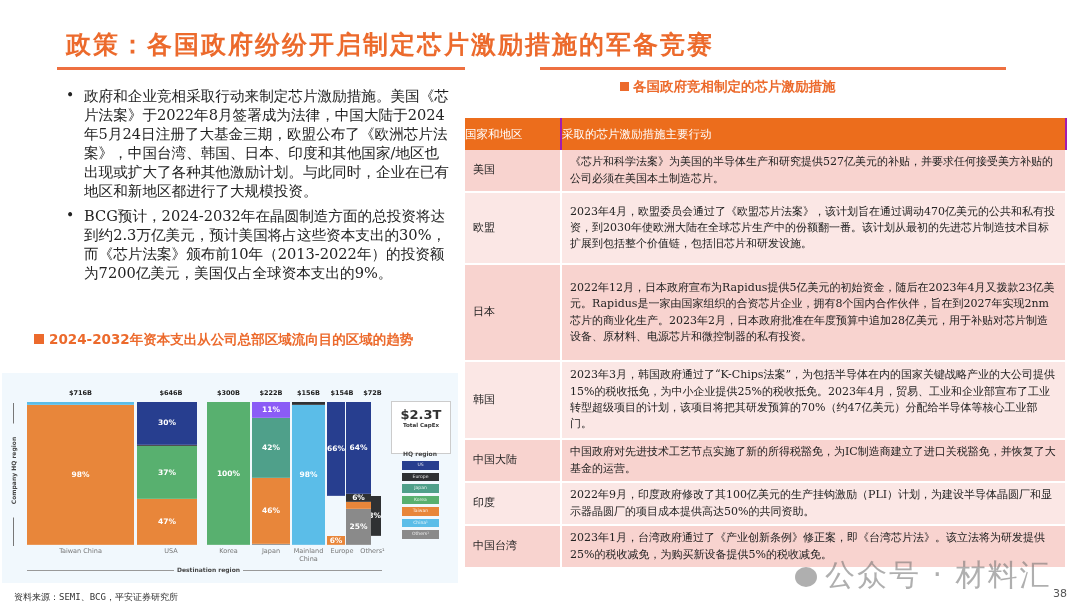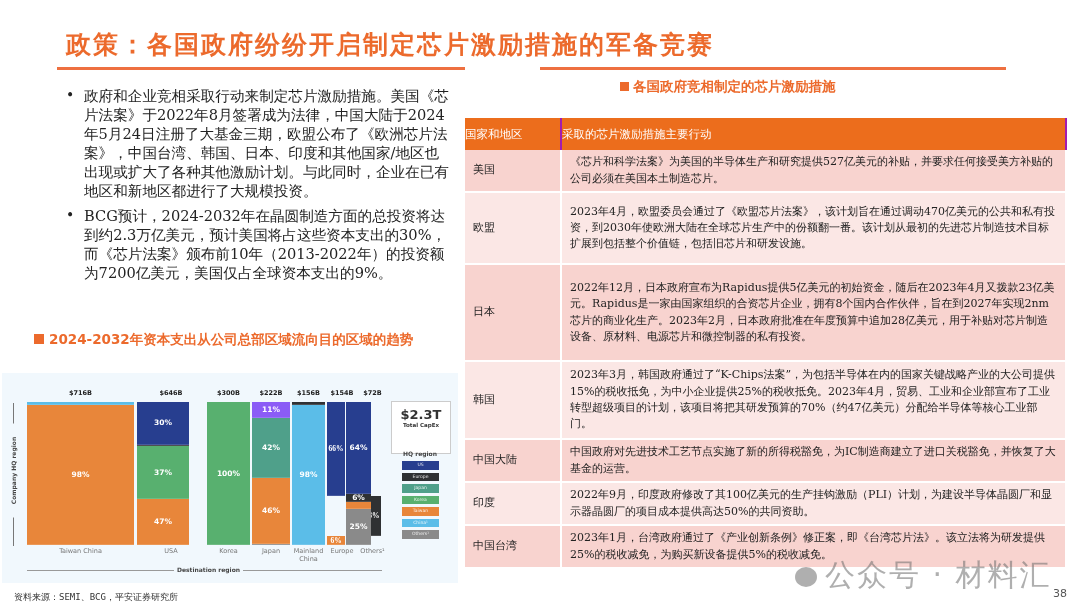--- a/index.html
+++ b/index.html
@@ -90,21 +90,21 @@
   <div class="y-axis-line"></div>
   <div class="y-axis-label">Company HQ region</div>
   <div id="bars">
       <div class="bar-total" style="left: 25px; width: 107px;">$716B</div>
       <div class="bar-col" style="left: 25px; width: 107px;">
         <div class="seg" style="height: 2%; background: rgb(91, 189, 232);"></div>
         <div class="seg" style="height: 98%; background: rgb(232, 134, 58);">98%</div>
       </div>
       <div class="cat-label" style="left: 19px; width: 119px;">Taiwan China</div>
       <div class="bar-total" style="left: 135px; width: 68px;">$646B</div>
-      <div class="bar-col" style="left: 135px; width: 52px;">
+      <div class="bar-col" style="left: 135px; width: 60px;">
         <div class="seg" style="height: 30%; background: rgb(39, 62, 143);">30%</div>
         <div class="seg" style="height: 1%; background: rgb(47, 49, 51);"></div>
         <div class="seg" style="height: 37%; background: rgb(88, 176, 111);">37%</div>
         <div class="seg" style="height: 32%; background: rgb(232, 134, 58);">47%</div>
       </div>
       <div class="cat-label" style="left: 129px; width: 80px;">USA</div>
       <div class="bar-total" style="left: 205px; width: 43px;">$300B</div>
       <div class="bar-col" style="left: 205px; width: 43px;">
         <div class="seg" style="height: 100%; background: rgb(88, 176, 111);">100%</div>
       </div>
@@ -117,21 +117,21 @@
         <div class="seg" style="height: 1%; background: rgb(138, 138, 138);"></div>
       </div>
       <div class="cat-label" style="left: 244px; width: 50px;">Japan</div>
       <div class="bar-total" style="left: 290px; width: 33px;">$156B</div>
       <div class="bar-col" style="left: 290px; width: 33px;">
         <div class="seg" style="height: 2%; background: rgb(47, 49, 51);"></div>
         <div class="seg" style="height: 98%; background: rgb(91, 189, 232);">98%</div>
       </div>
       <div class="cat-label" style="left: 284px; width: 45px;">Mainland China</div>
       <div class="bar-total" style="left: 325px; width: 30px;">$154B</div>
-      <div class="bar-col" style="left: 325px; width: 18px; font-family: Liberation Serif, serif;">
+      <div class="bar-col" style="left: 325px; width: 18px;">
         <div class="seg" style="height: 66%; background: rgb(39, 62, 143);">66%</div>
         <div class="seg" style="height: 28%; background: rgb(47, 49, 51); margin-left: 36px;">28%</div>
         <div class="seg" style="height: 6%; background: rgb(232, 134, 58);">6%</div>
       </div>
       <div class="cat-label" style="left: 319px; width: 42px;">Europe</div>
       <div class="bar-total" style="left: 358px; width: 25px;">$72B</div>
       <div class="bar-col" style="left: 344px; width: 25px;">
         <div class="seg" style="height: 64%; background: rgb(39, 62, 143);">64%</div>
         <div class="seg" style="height: 6%; background: rgb(47, 49, 51);">6%</div>
         <div class="seg" style="height: 5%; background: rgb(232, 134, 58);"></div>

